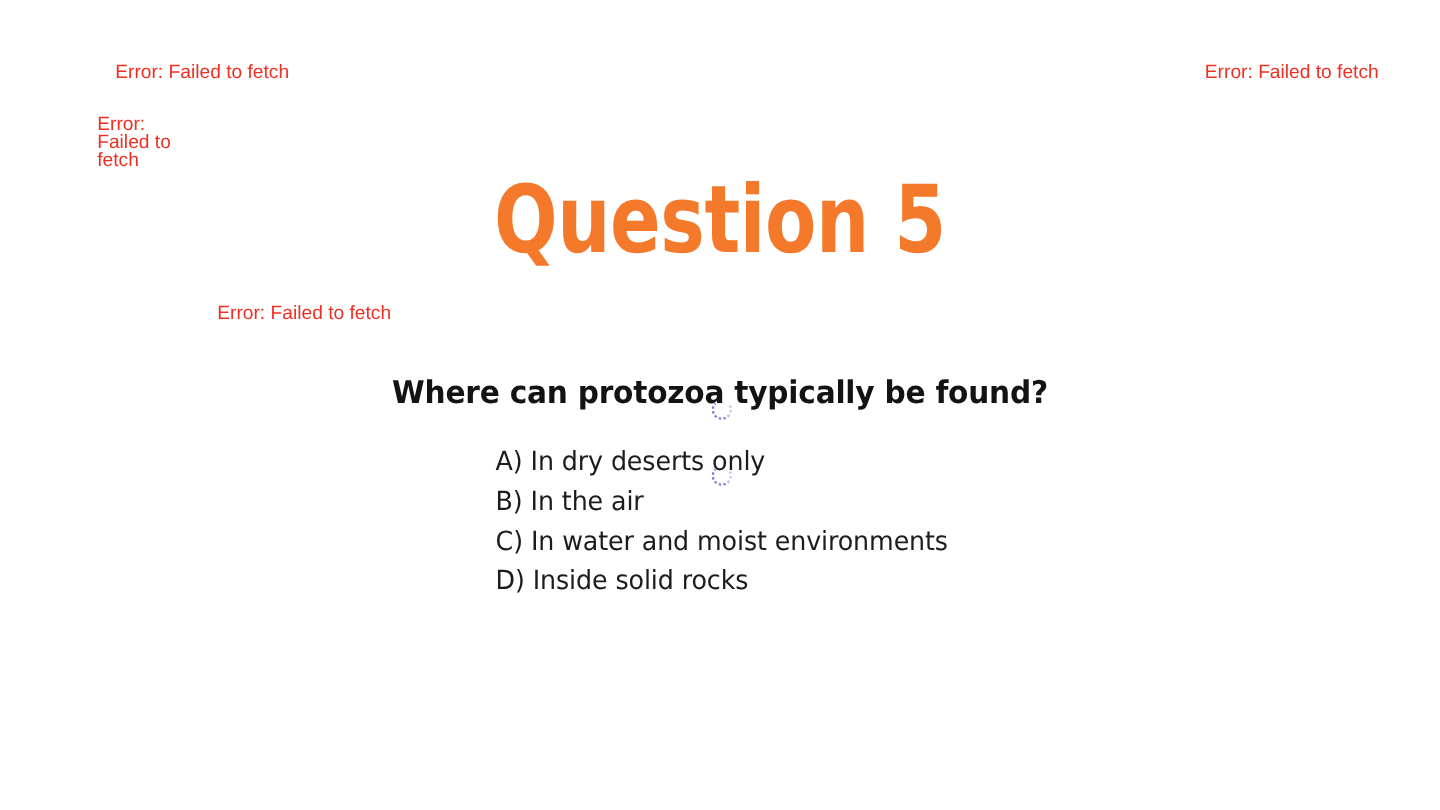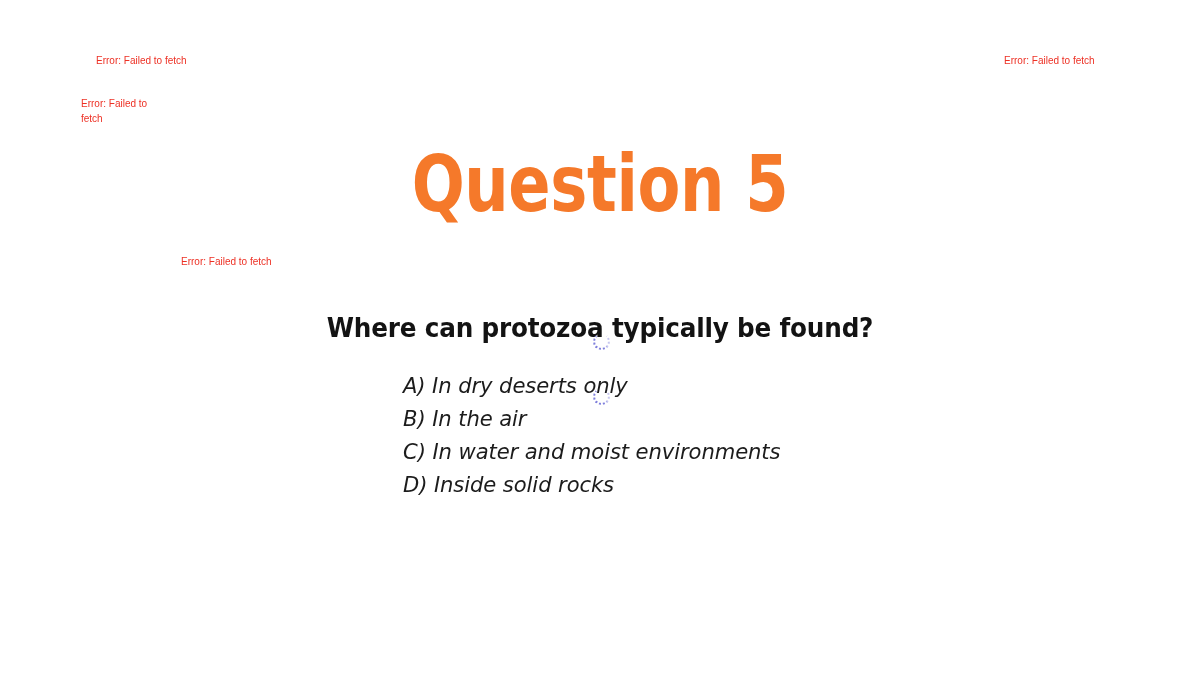--- a/index.html
+++ b/index.html
@@ -20,21 +20,21 @@
     position: absolute;
     inset: 0;
     background: #ffffff;
   }
 
   
   .error-toast {
     position: absolute;
     color: #ed3024;
     font-family: "Liberation Sans", "DejaVu Sans", sans-serif;
-    font-size: 10px;
+    font-size: 16px;
     line-height: 15px;
     font-weight: 400;
     white-space: nowrap;
   }
   .error-toast.wrap {
     white-space: normal;
     width: 78px;
   }
 
   #err-top-left   { left: 96px;   top: 53px; }
@@ -72,24 +72,23 @@
     font-weight: 700;
     line-height: 38px;
     letter-spacing: -0.2px;
     transform: scaleX(0.95);
     transform-origin: center top;
   }
 
   
   .options {
     position: absolute;
-    left: 403px;
+    left: 413px;
     top: 369px;
     width: 520px;
-    font-style: italic;
   }
   .option-row {
     color: #1c1c1c;
     font-family: "DejaVu Sans", "Liberation Sans", sans-serif;
     font-size: 22px;
     font-weight: 400;
     line-height: 33px;
     letter-spacing: -0.1px;
     white-space: nowrap;
     transform: scaleX(0.96);

